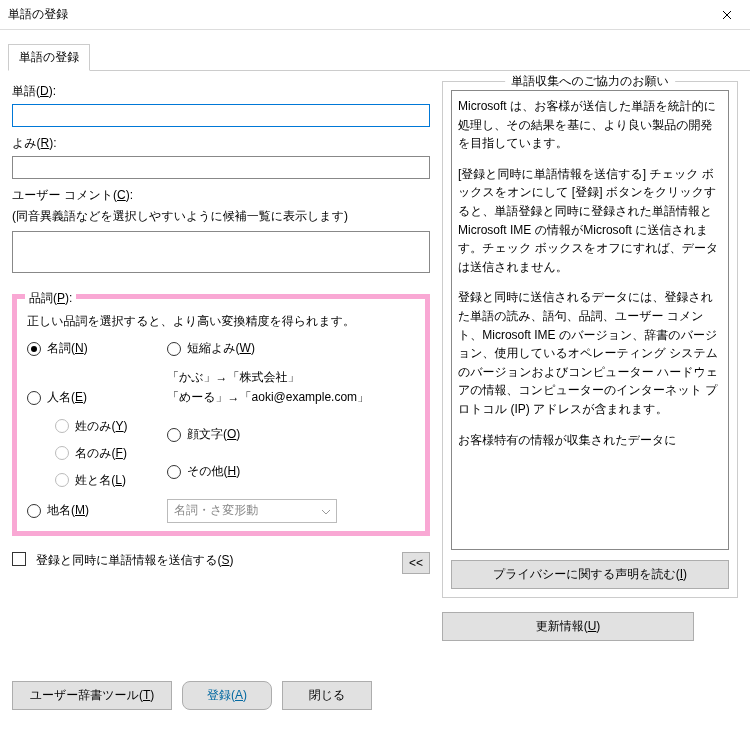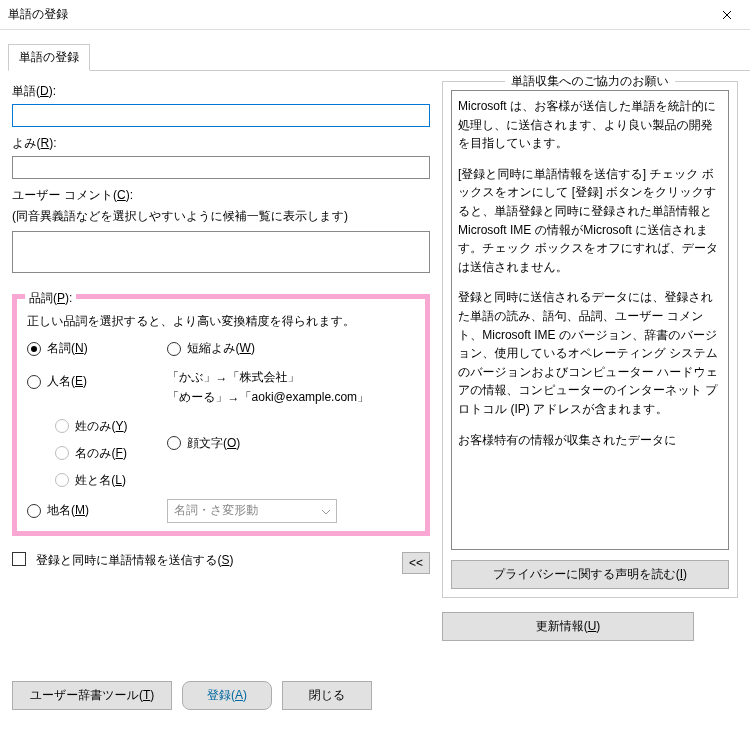--- a/index.html
+++ b/index.html
@@ -170,21 +170,21 @@
       <div class="radio-grid">
         <div class="radio-row col1">
           <span class="radio-dot checked"></span>
           <span class="radio-label"><span>名詞(</span><span class="acc">N</span><span>)</span></span>
         </div>
         <div class="radio-row col2">
           <span class="radio-dot"></span>
           <span class="radio-label"><span>短縮よみ(</span><span class="acc">W</span><span>)</span></span>
         </div>
 
-        <div class="radio-row col1" style="align-self:start;margin-top:6px">
+        <div class="radio-row col1" style="align-self:start;margin-top:22px">
           <span class="radio-dot"></span>
           <span class="radio-label"><span>人名(</span><span class="acc">E</span><span>)</span></span>
         </div>
         <div class="col2 examples">
           <div>「かぶ」→「株式会社」</div>
           <div>「めーる」→「aoki@example.com」</div>
         </div>
 
         <div class="col1 sub-indent">
           <div class="radio-row" style="margin-bottom:10px">
@@ -197,20 +197,24 @@
           </div>
           <div class="radio-row">
             <span class="radio-dot disabled"></span>
             <span class="radio-label disabled"><span>姓と名(</span><span class="acc">L</span><span>)</span></span>
           </div>
         </div>
         <div class="col2">
           <div class="radio-row" style="margin-bottom:20px">
             <span class="radio-dot"></span>
             <span class="radio-label"><span>顔文字(</span><span class="acc">O</span><span>)</span></span>
+          </div>
+          <div class="radio-row">
+            <span class="radio-dot"></span>
+            <span class="radio-label"><span>その他(</span><span class="acc">H</span><span>)</span></span>
           </div>
         </div>
 
         <div class="radio-row col1">
           <span class="radio-dot"></span>
           <span class="radio-label"><span>地名(</span><span class="acc">M</span><span>)</span></span>
         </div>
         <div class="col2">
           <div class="select-box">
             <span>名詞・さ変形動</span>
@@ -229,21 +233,21 @@
       <span><span>登録と同時に単語情報を送信する(</span><span class="acc">S</span><span>)</span></span>
       <div style="flex:1"></div>
       <button class="btn small">&lt;&lt;</button>
     </div>
   </div>
 
   <div class="right-col">
     <div class="right-group">
       <div class="legend">単語収集へのご協力のお願い</div>
       <div class="info-box">
-        <p>Microsoft は、お客様が送信した単語を統計的に処理し、に送信されます、より良い製品の開発を目指しています。</p>
+        <p>Microsoft は、お客様が送信した単語を統計的に処理し、その結果を基に、より良い製品の開発を目指しています。</p>
         <p>[登録と同時に単語情報を送信する] チェック ボックスをオンにして [登録] ボタンをクリックすると、単語登録と同時に登録された単語情報と Microsoft IME の情報がMicrosoft に送信されます。チェック ボックスをオフにすれば、データは送信されません。</p>
         <p>登録と同時に送信されるデータには、登録された単語の読み、語句、品詞、ユーザー コメント、Microsoft IME のバージョン、辞書のバージョン、使用しているオペレーティング システムのバージョンおよびコンピューター ハードウェアの情報、コンピューターのインターネット プロトコル (IP) アドレスが含まれます。</p>
         <p>お客様特有の情報が収集されたデータに</p>
       </div>
       <button class="btn wide-btn"><span>プライバシーに関する声明を読む(</span><span class="acc">I</span><span>)</span></button>
     </div>
     <button class="btn update-btn"><span>更新情報(</span><span class="acc">U</span><span>)</span></button>
   </div>
 </div>
 

